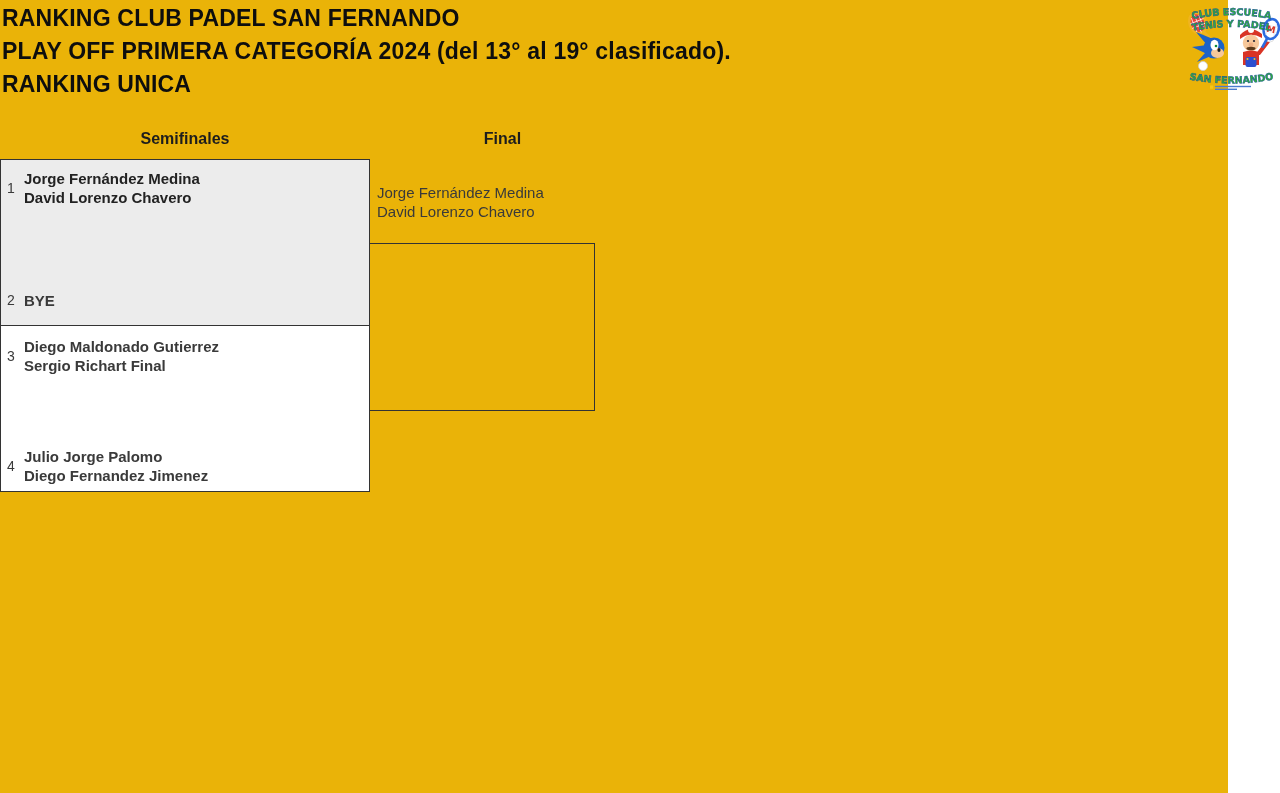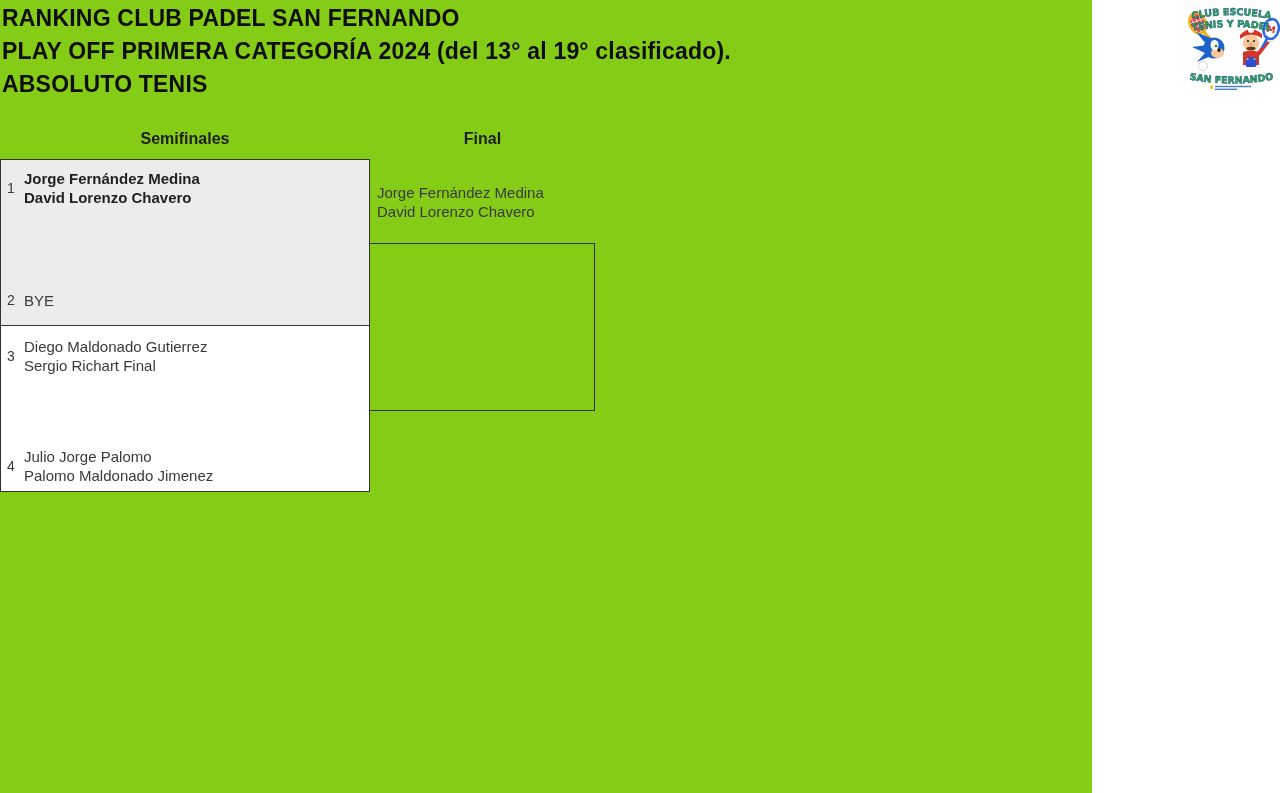--- a/index.html
+++ b/index.html
@@ -2,41 +2,41 @@
 <html><head>
 <meta charset="utf-8">
 <style>
   * { margin: 0; padding: 0; box-sizing: border-box; }
   html, body { background: #ffffff; }
   body {
     width: 1280px; height: 793px;
     font-family: "Liberation Sans", sans-serif;
     position: relative; overflow: hidden;
   }
-  #page { position: relative; width: 1092px; height: 793px; background: #84cc16; }
+  #page { position: relative; width: 1228px; height: 793px; background: #eab308; }
 
   
   .title {
     position: absolute; left: 2px; top: 2px;
     font-size: 23px; font-weight: 700; color: #0e0e0e;
     line-height: 33px; letter-spacing: 0.2px;
   }
   .title .title-line { display: block; white-space: nowrap; }
 
   
   .logo { position: absolute; left: 1183px; top: 3px; width: 97px; height: 90px; }
 
   
   .round-header {
     position: absolute; top: 130px;
     font-size: 16px; font-weight: 700; color: #1d1d1d;
     text-align: center; line-height: 18px;
   }
   .rh-semis { left: 0; width: 370px; }
-  .rh-final { left: 370px; width: 225px; }
+  .rh-final { left: 390px; width: 225px; }
 
   .match {
     position: absolute; left: 0; width: 370px;
     border: 1px solid #333;
   }
   .match-1 { top: 159px; height: 167px; background: #ececec; }
   .match-2 { top: 325px; height: 167px; background: #ffffff; }
 
   .final-box {
     position: absolute; left: 369px; top: 243px;
@@ -46,21 +46,21 @@
 
   .slot {
     position: absolute; left: 0;
     display: flex; align-items: center;
     padding-left: 6px;
   }
   .seed {
     width: 17px; flex: none;
     font-size: 14px; color: #3a3a3a; line-height: 19px;
   }
-  .team { font-size: 15px; line-height: 19px; color: #3a3a3a; }
+  .team { font-size: 15px; line-height: 19px; color: #3a3a3a; font-weight: bold; }
   .team .player-line { display: block; white-space: nowrap; }
   .team-bold { font-weight: 700; color: #222; }
 
   .m1-s1 { top: 9px; }
   .m1-s2 { top: 131px; }
   .m2-s1 { top: 11px; }
   .m2-s2 { top: 121px; }
 
   .final-advancer {
     position: absolute; left: 377px; top: 183px;
@@ -69,21 +69,21 @@
   .final-advancer .player-line { display: block; white-space: nowrap; }
 </style>
 </head>
 <body>
 
 <div id="page">
 
   <h1 class="title">
     <span class="title-line">RANKING CLUB PADEL SAN FERNANDO</span>
     <span class="title-line">PLAY OFF PRIMERA CATEGORÍA 2024 (del 13° al 19° clasificado).</span>
-    <span class="title-line">ABSOLUTO TENIS</span>
+    <span class="title-line">RANKING UNICA</span>
   </h1>
 
   <div class="logo">
     <svg viewBox="0 0 97 90" width="97" height="90">
       <defs>
         <path id="arcTop1" d="M 5 17 Q 48.5 7 92 17"></path>
         <path id="arcTop2" d="M 4 29 Q 48.5 19 93 29"></path>
         <path id="arcBot" d="M 4 76 Q 48.5 85 93 76"></path>
       </defs>
 
@@ -175,21 +175,21 @@
       <span class="seed">3</span>
       <div class="team">
         <span class="player-line">Diego Maldonado Gutierrez</span>
         <span class="player-line">Sergio Richart Final</span>
       </div>
     </div>
     <div class="slot m2-s2">
       <span class="seed">4</span>
       <div class="team">
         <span class="player-line">Julio Jorge Palomo</span>
-        <span class="player-line">Palomo Maldonado Jimenez</span>
+        <span class="player-line">Diego Fernandez Jimenez</span>
       </div>
     </div>
   </div>
 
   <div class="final-box"></div>
 
   <div class="final-advancer">
     <span class="player-line">Jorge Fernández Medina</span>
     <span class="player-line">David Lorenzo Chavero</span>
   </div>

